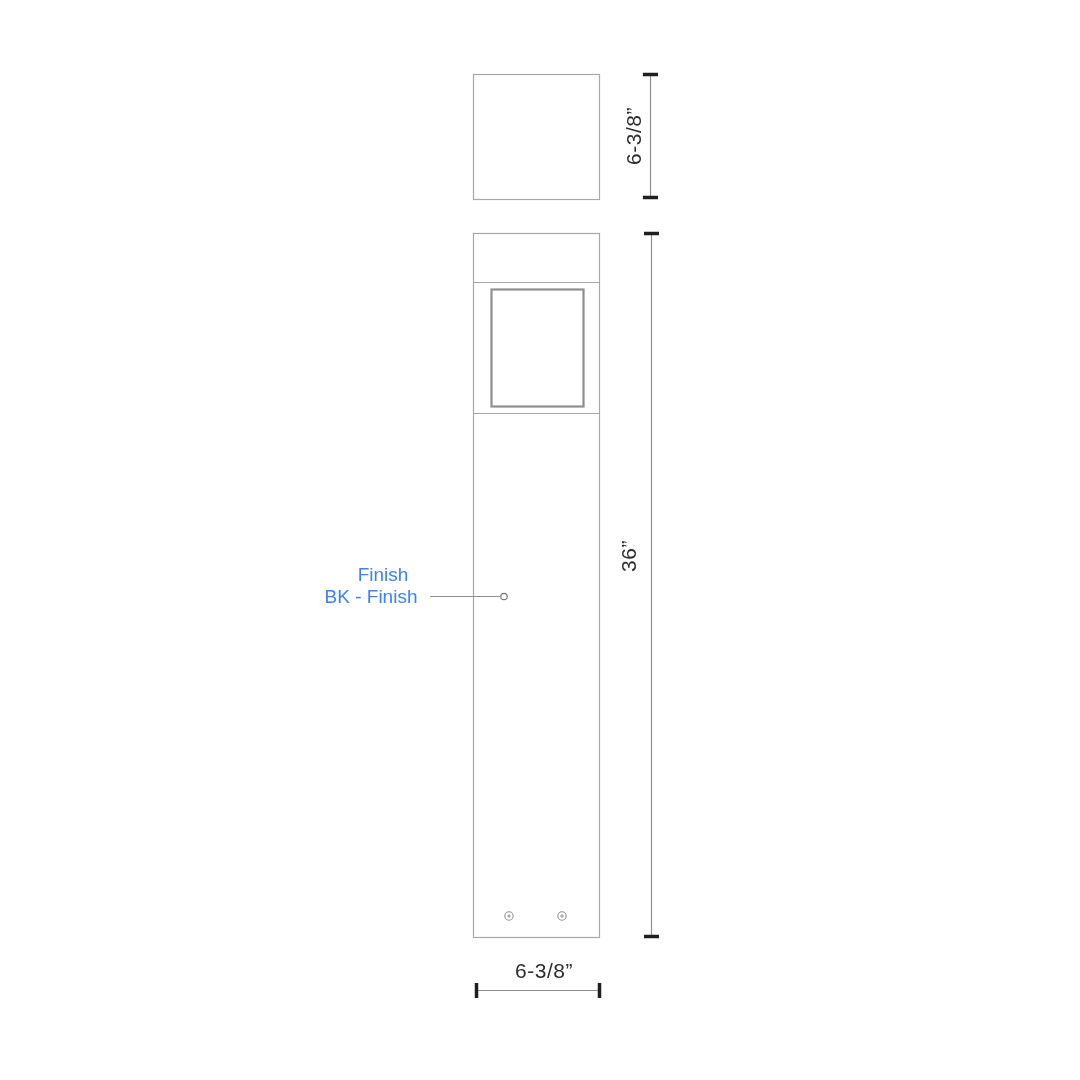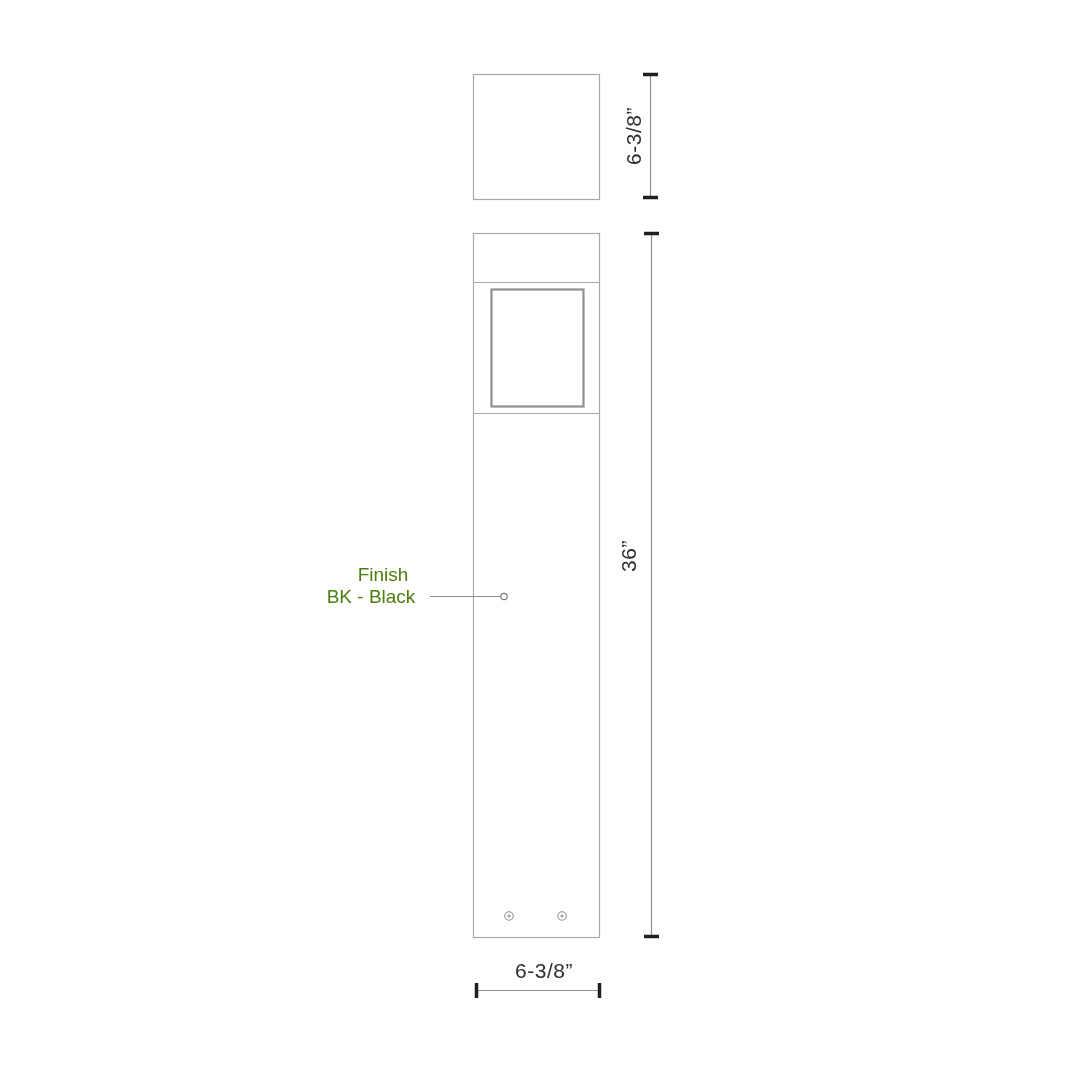--- a/index.html
+++ b/index.html
@@ -27,21 +27,21 @@
     letter-spacing: 0.5px;
     white-space: nowrap;
     transform: translate(-50%, -50%);
   }
   .dim-text.vertical {
     transform: translate(-50%, -50%) rotate(-90deg);
   }
   .finish-text {
     position: absolute;
     font-size: 19px;
-    color: #4d7c0f;
+    color: #3b82f6;
     white-space: nowrap;
     transform: translate(-50%, -50%);
   }
 </style>
 </head>
 <body>
 
 <div class="canvas">
 
   <svg class="linework" width="1080" height="1080" viewBox="0 0 1080 1080">
@@ -93,15 +93,15 @@
   </svg>
 
   <div class="dim-text vertical" style="left:634px; top:136px;">6-3/8”</div>
 
   <div class="dim-text vertical" style="left:629px; top:556px;">36”</div>
 
   <div class="dim-text" style="left:544px; top:971px;">6-3/8”</div>
 
   <div class="finish-text" style="left:383px; top:575px;">Finish</div>
 
-  <div class="finish-text" style="left:371px; top:597px;">BK - Black</div>
+  <div class="finish-text" style="left:371px; top:597px;">BK - Finish</div>
 
 </div>
 
 </body></html>

